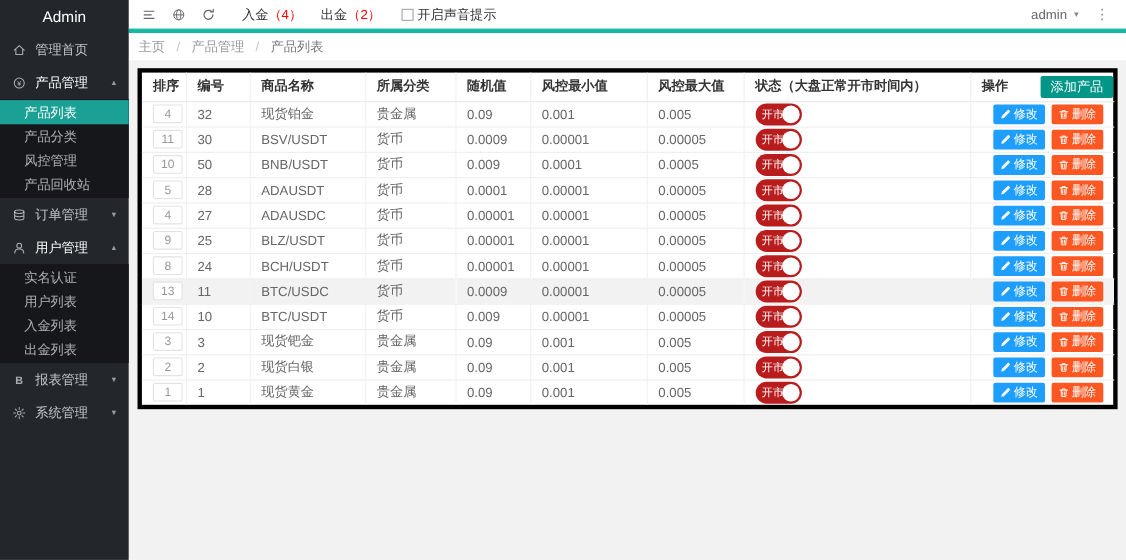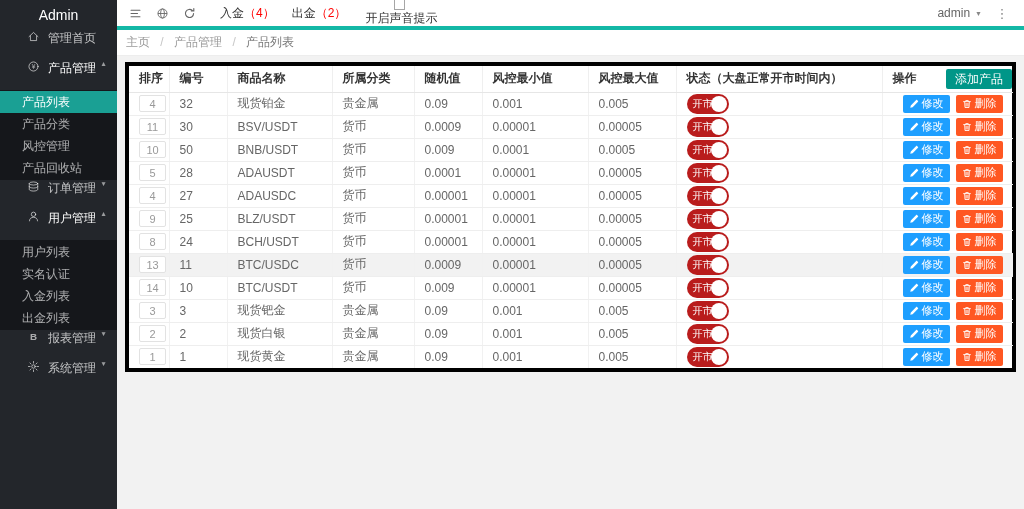--- a/index.html
+++ b/index.html
@@ -5,39 +5,39 @@
   * { margin:0; padding:0; box-sizing:border-box; }
   html,body { width:1024px; height:509px; }
   body {
     font-family:"Liberation Sans","DejaVu Sans",sans-serif;
     background:#f2f2f2; overflow:hidden; position:relative;
     -webkit-font-smoothing:antialiased;
   }
   
   .sidebar { position:absolute; left:0; top:0; width:117px; height:509px; background:#23262b; z-index:5; }
   .logo { height:30px; line-height:30px; text-align:center; color:#fff; font-size:14px; }
-  .menu-item { height:30px; display:flex; align-items:flex-start; padding:0 10px 0 27px;
+  .menu-item { height:30px; display:flex; align-items:center; padding:0 10px 0 11px;
                font-size:12px; color:rgba(255,255,255,.72); cursor:pointer; }
   .menu-item .mi-icon { width:13px; height:13px; margin-right:8px; display:inline-flex; align-items:center; color:rgba(255,255,255,.62); }
   .menu-item .mi-icon svg { display:block; }
   .menu-item.open .mi-label { color:#fff; }
   .mi-caret { margin-left:auto; font-size:7px; color:rgba(255,255,255,.55); transform:scale(.95); }
   .submenu { background:#15171b; padding:1px 0; }
   .submenu-item { height:22px; line-height:22px; padding-left:22px; font-size:12px;
                   color:rgba(255,255,255,.65); cursor:pointer; white-space:nowrap; }
   .submenu-item.active { background:#1aa094; color:#fff; }
   
   .main { position:absolute; left:117px; top:0; width:907px; height:509px; }
   .navbar { height:30px; background:#fff; border-bottom:4px solid #14b8a6;
             display:flex; align-items:center; font-size:12px; color:#333; padding:0 10px 0 5px; }
   .nav-icon { width:27px; height:30px; display:flex; align-items:center; justify-content:center;
               color:#666; cursor:pointer; }
   .nav-text-item { margin-left:17px; cursor:pointer; white-space:nowrap; }
   .count-red { color:#ff0000; }
-  .nav-check { margin-left:19px; display:flex; align-items:center; cursor:pointer;flex-direction:column; }
+  .nav-check { margin-left:19px; display:flex; align-items:center; cursor:pointer; }
   .cb { width:11px; height:11px; border:1px solid #a6a6a6; background:#fff; display:inline-block; margin-right:3px; }
   .nav-right { margin-left:auto; display:flex; align-items:center; color:#666; }
   .nav-user { display:flex; align-items:center; cursor:pointer; padding:0 8px; }
   .nav-user .caret { font-size:7px; margin-left:5px; color:#888; }
   .nav-more { width:24px; text-align:center; font-size:13px; color:#888; cursor:pointer; }
   
   .breadcrumb { height:26px; line-height:25px; background:#fff; border-bottom:1px solid #ededed;
                 padding-left:9px; font-size:12px; color:#999; }
   .bc-sep { margin:0 7px; color:#c6c6c6; }
   .bc-item { cursor:pointer; }
@@ -112,22 +112,22 @@
         <span class="mi-icon">
           <svg width="13" height="13" viewBox="0 0 16 16" fill="none" stroke="currentColor" stroke-width="1.2" stroke-linecap="round" stroke-linejoin="round">
             <circle cx="8" cy="5.3" r="2.7"></circle>
             <path d="M3 13.4c0-2.8 2.2-4.4 5-4.4s5 1.6 5 4.4"></path>
           </svg>
         </span>
         <span class="mi-label">用户管理</span>
         <span class="mi-caret">▲</span>
       </div>
       <div class="submenu">
+        <div class="submenu-item">实名认证</div>
         <div class="submenu-item">用户列表</div>
-        <div class="submenu-item">实名认证</div>
         <div class="submenu-item">入金列表</div>
         <div class="submenu-item">出金列表</div>
       </div>
       <div class="menu-item">
         <span class="mi-icon">
           <svg width="13" height="13" viewBox="0 0 16 16" fill="none" stroke="currentColor" stroke-width="1.2" stroke-linecap="round" stroke-linejoin="round">
             <text x="8" y="12.6" font-size="12" font-weight="bold" text-anchor="middle" fill="currentColor" stroke="none">B</text>
           </svg>
         </span>
         <span class="mi-label">报表管理</span>

